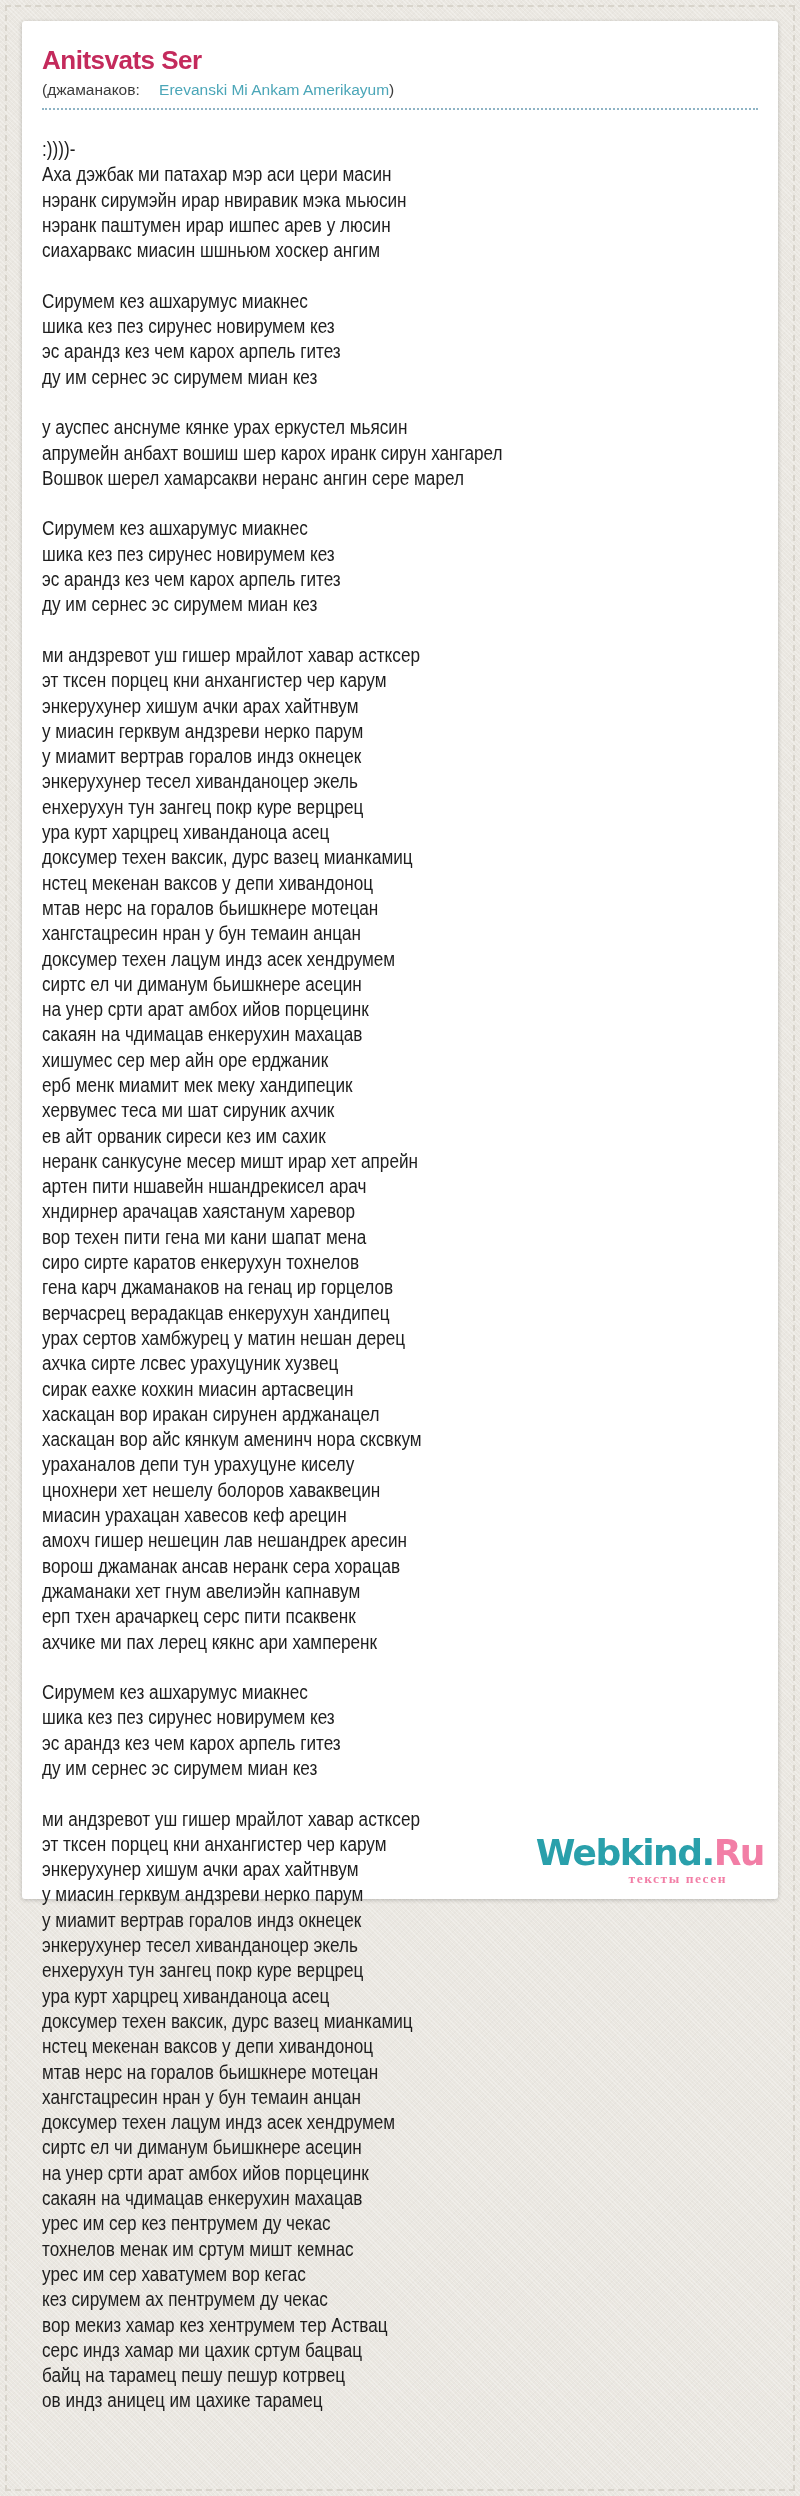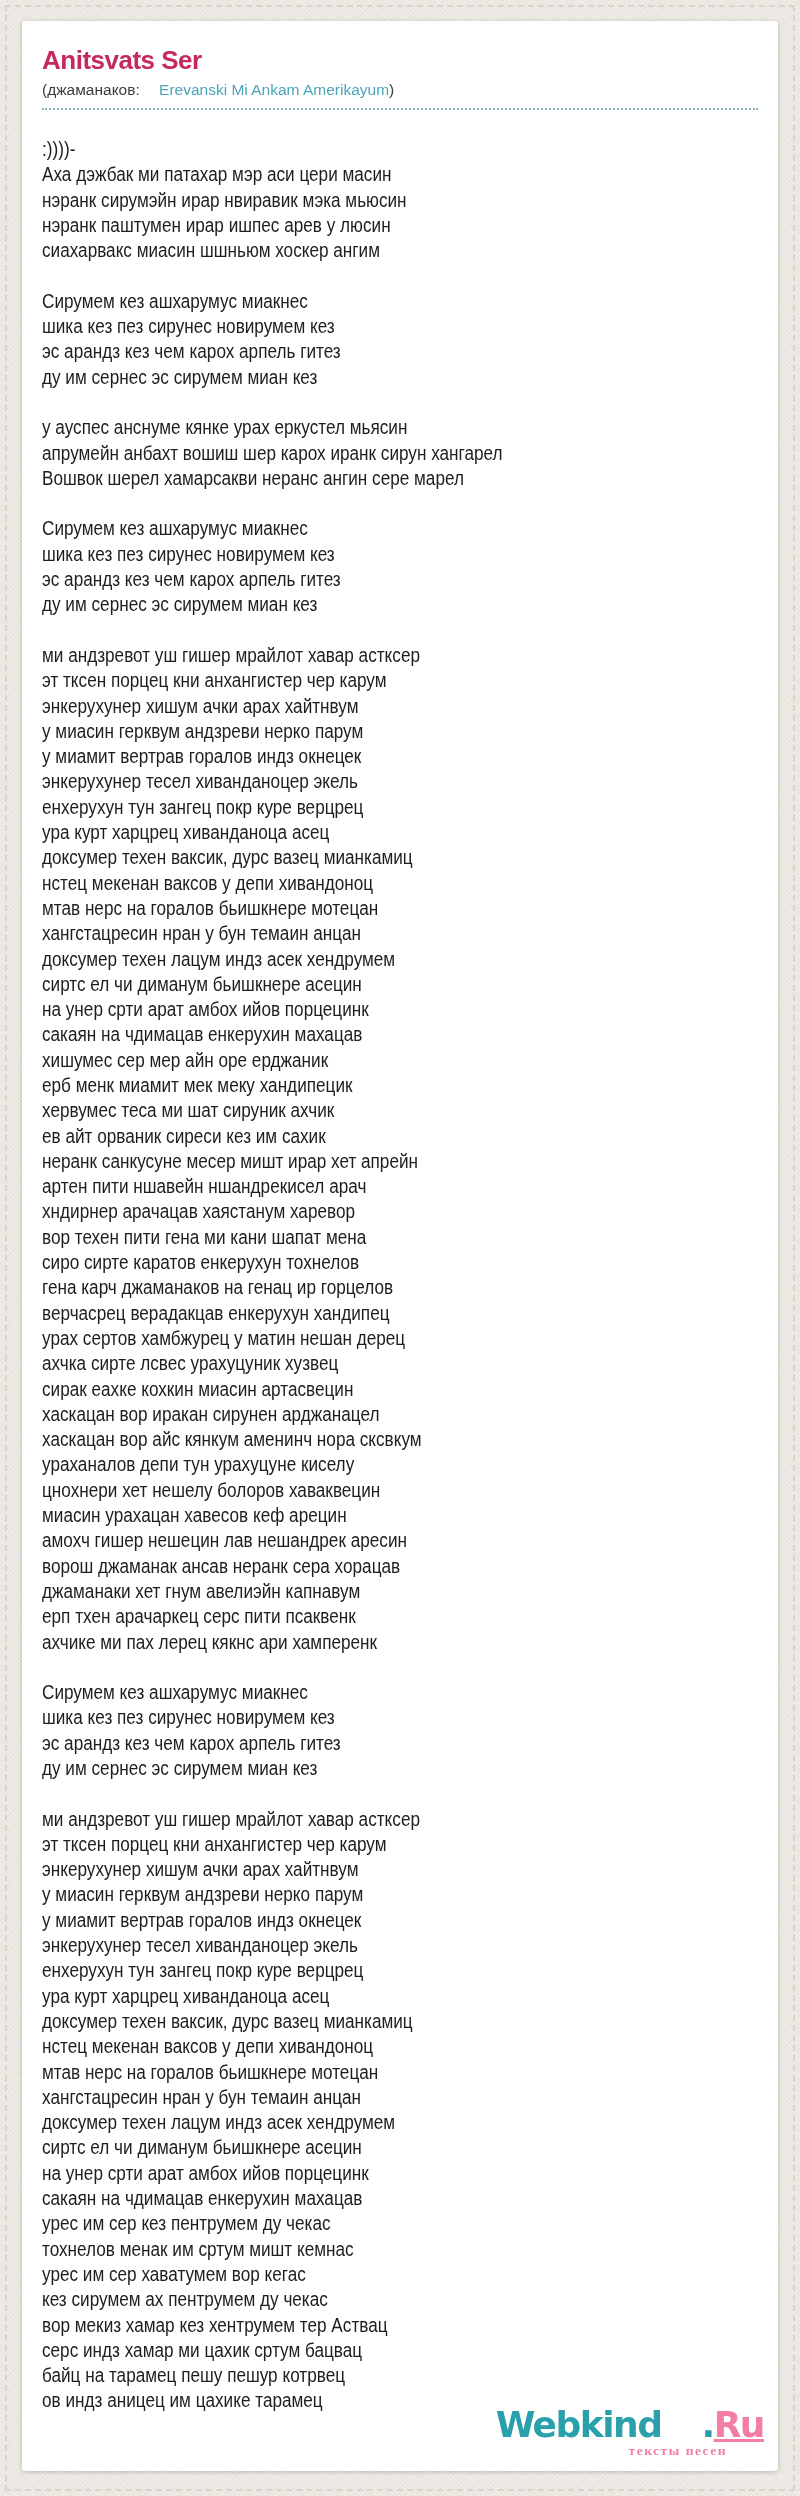--- a/index.html
+++ b/index.html
@@ -11,21 +11,21 @@
       repeating-linear-gradient(45deg, rgba(255,255,255,.28) 0 1px, rgba(0,0,0,0) 1px 3px),
       repeating-linear-gradient(-45deg, rgba(0,0,0,.015) 0 1px, rgba(0,0,0,0) 1px 4px);
     overflow:hidden;
   }
   .stitch{
     position:absolute;inset:5px;
     border:2px dashed #d8d4cb;
     pointer-events:none;
   }
   .card{
-    position:absolute;left:22px;top:21px;width:756px;height:2450px;
+    position:absolute;left:22px;top:21px;width:756px;height:1878px;
     box-sizing:border-box;
     background:#ffffff;
     border-radius:3px;
     box-shadow:0 1px 4px rgba(0,0,0,.22);
     padding:24px 20px 0 20px;
   }
   h1.title{
     margin:0 0 5px 0;
     font-size:26px;font-weight:bold;letter-spacing:-.5px;
     color:var(--title-color,#c42a5c);
@@ -49,22 +49,22 @@
     transform-origin:0 0;
   }
   .logo{
     position:absolute;right:14px;bottom:14px;
     text-align:right;line-height:1;cursor:pointer;
   }
   .logo-main{
     font-family:"DejaVu Sans",sans-serif;
     font-size:36px;font-weight:bold;letter-spacing:-1.5px;
   }
-  .logo-teal{color:var(--logo-teal,#29a0ab);margin-left:40px;}
-  .logo-pink{color:var(--logo-pink,#f27ea6);text-decoration:underline;}
+  .logo-teal{color:var(--logo-teal,#29a0ab);}
+  .logo-pink{color:var(--logo-pink,#f27ea6);}
   .logo-tagline{
     font-family:Liberation Serif, serif;
     font-size:13.5px;font-weight:bold;letter-spacing:1.5px;
     color:var(--logo-pink,#f27ea6);
     margin-top:1px;padding-right:37px;
   }
 </style>
 </head>
 <body>
 

